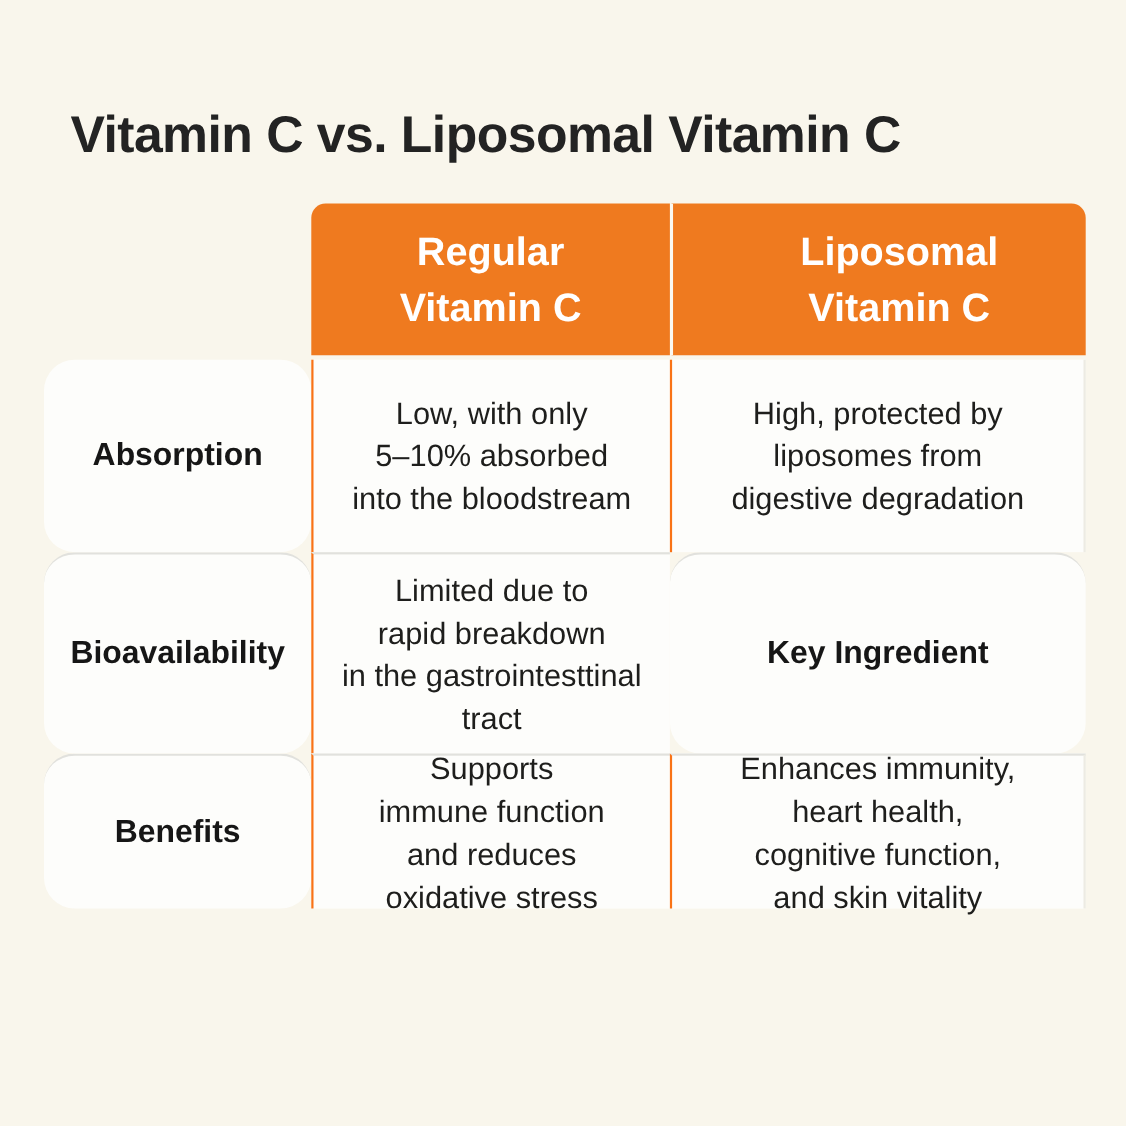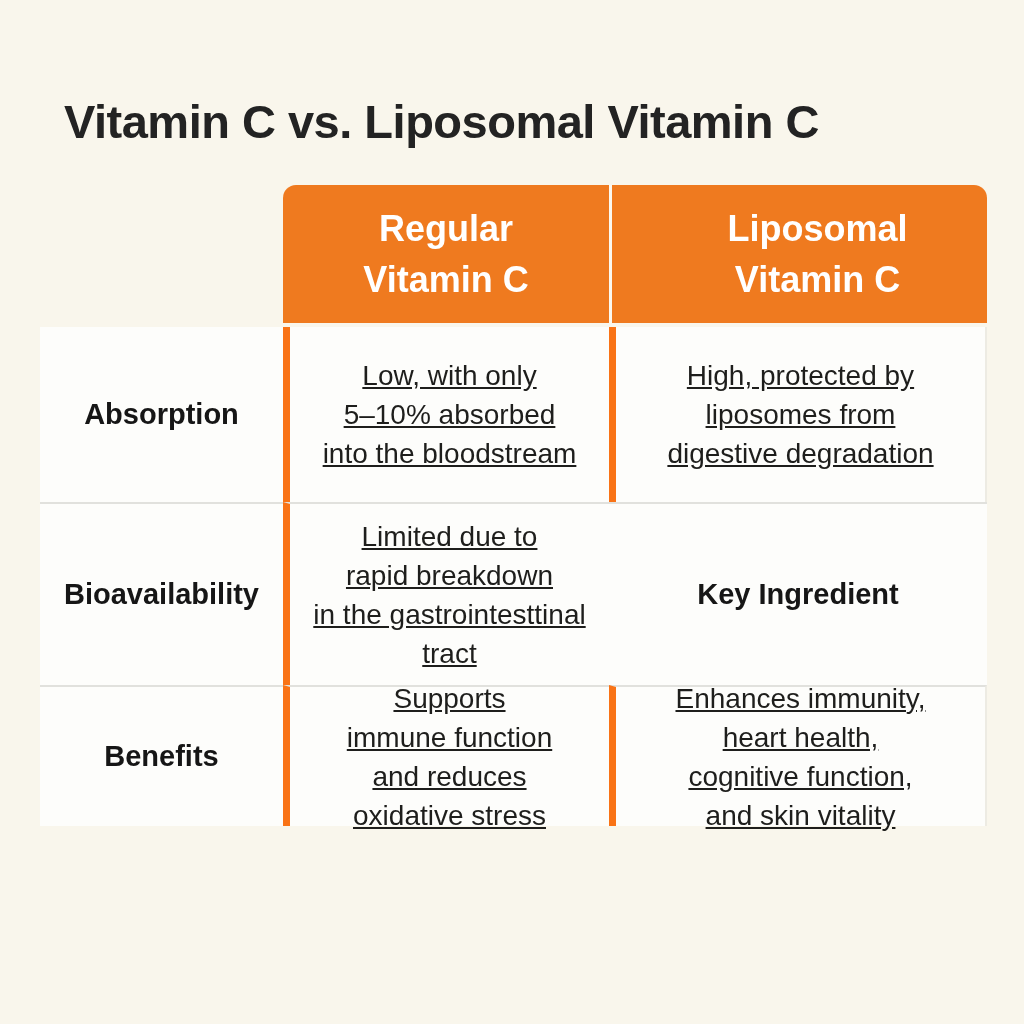--- a/index.html
+++ b/index.html
@@ -70,23 +70,24 @@
     box-sizing: border-box;
     font-size: 28px;
     line-height: 39px;
     color: #1e1e1c;
     padding: 0 2px;
   }
   .cell.label {
     font-weight: 700;
     font-size: 29px;
     color: #161616;
+    border-radius: 28px;
   }
   .bt { border-top: 2px solid #e1e1dd; }
-  .bl { border-left: 7px solid #f97316; text-decoration: underline; }
+  .bl { border-left: 2px solid #f97316; }
   .br { border-right: 2px solid #edebe3; }
   .align-right {
     justify-content: flex-end;
     text-align: right;
     padding-right: 52px;
   }
 </style>
 </head>
 <body>
 

